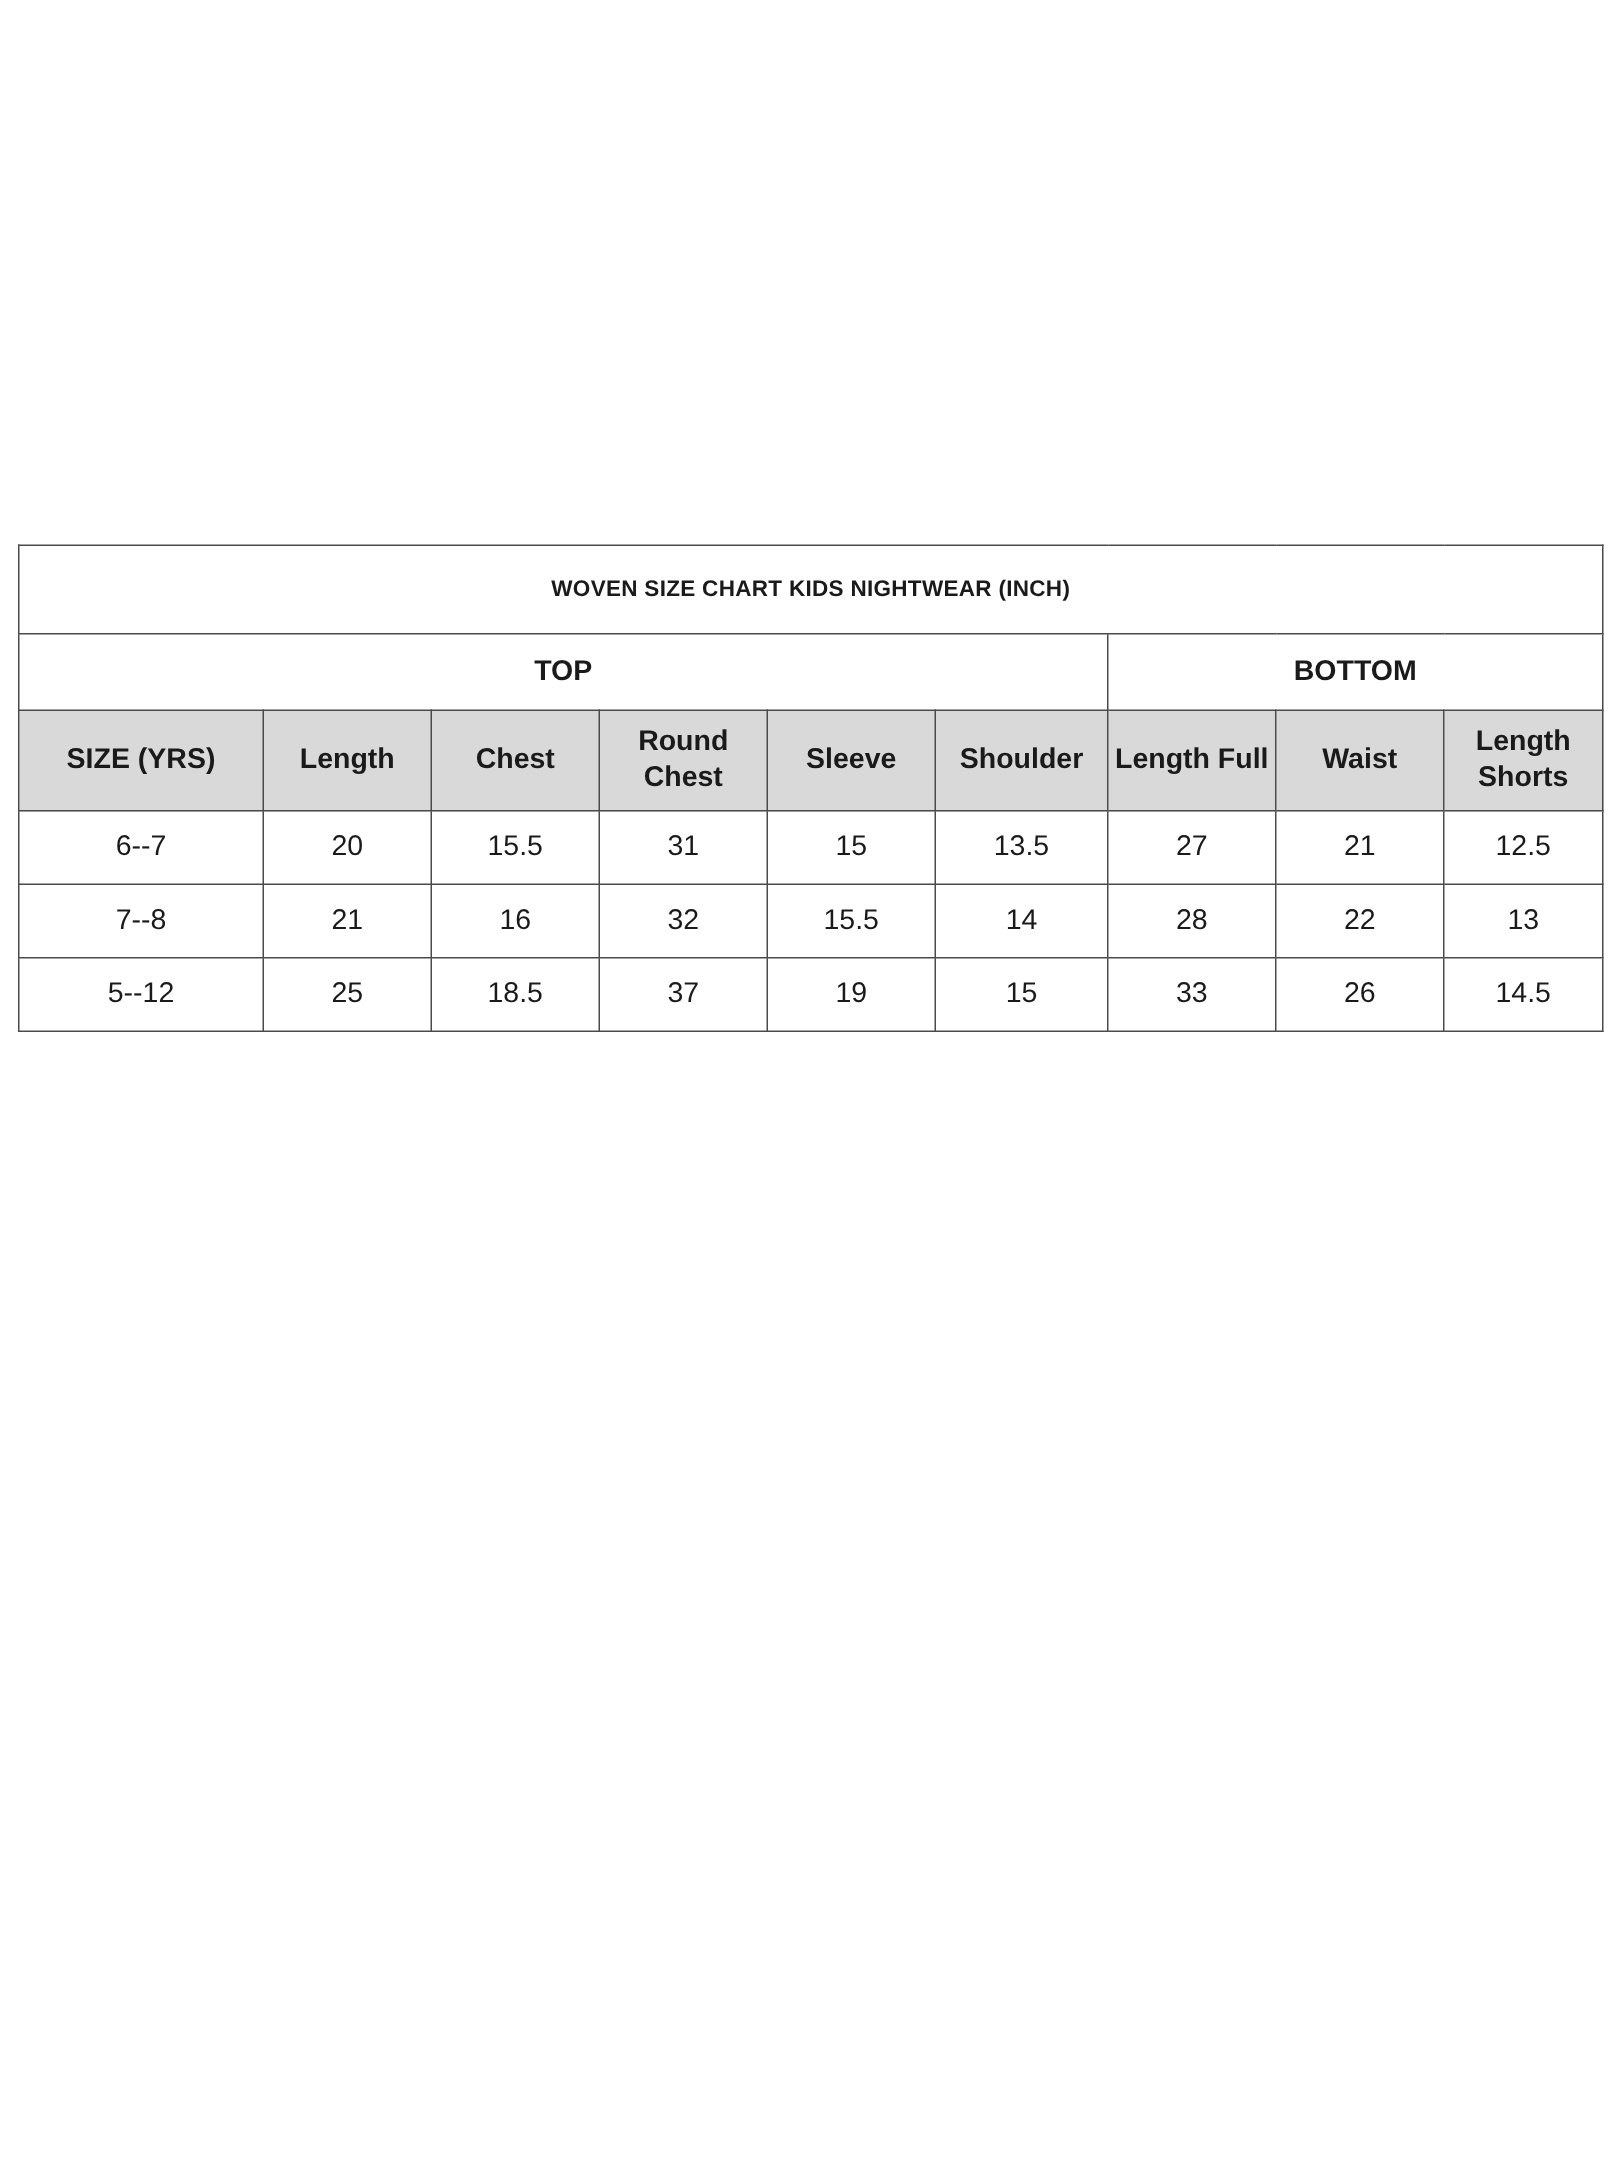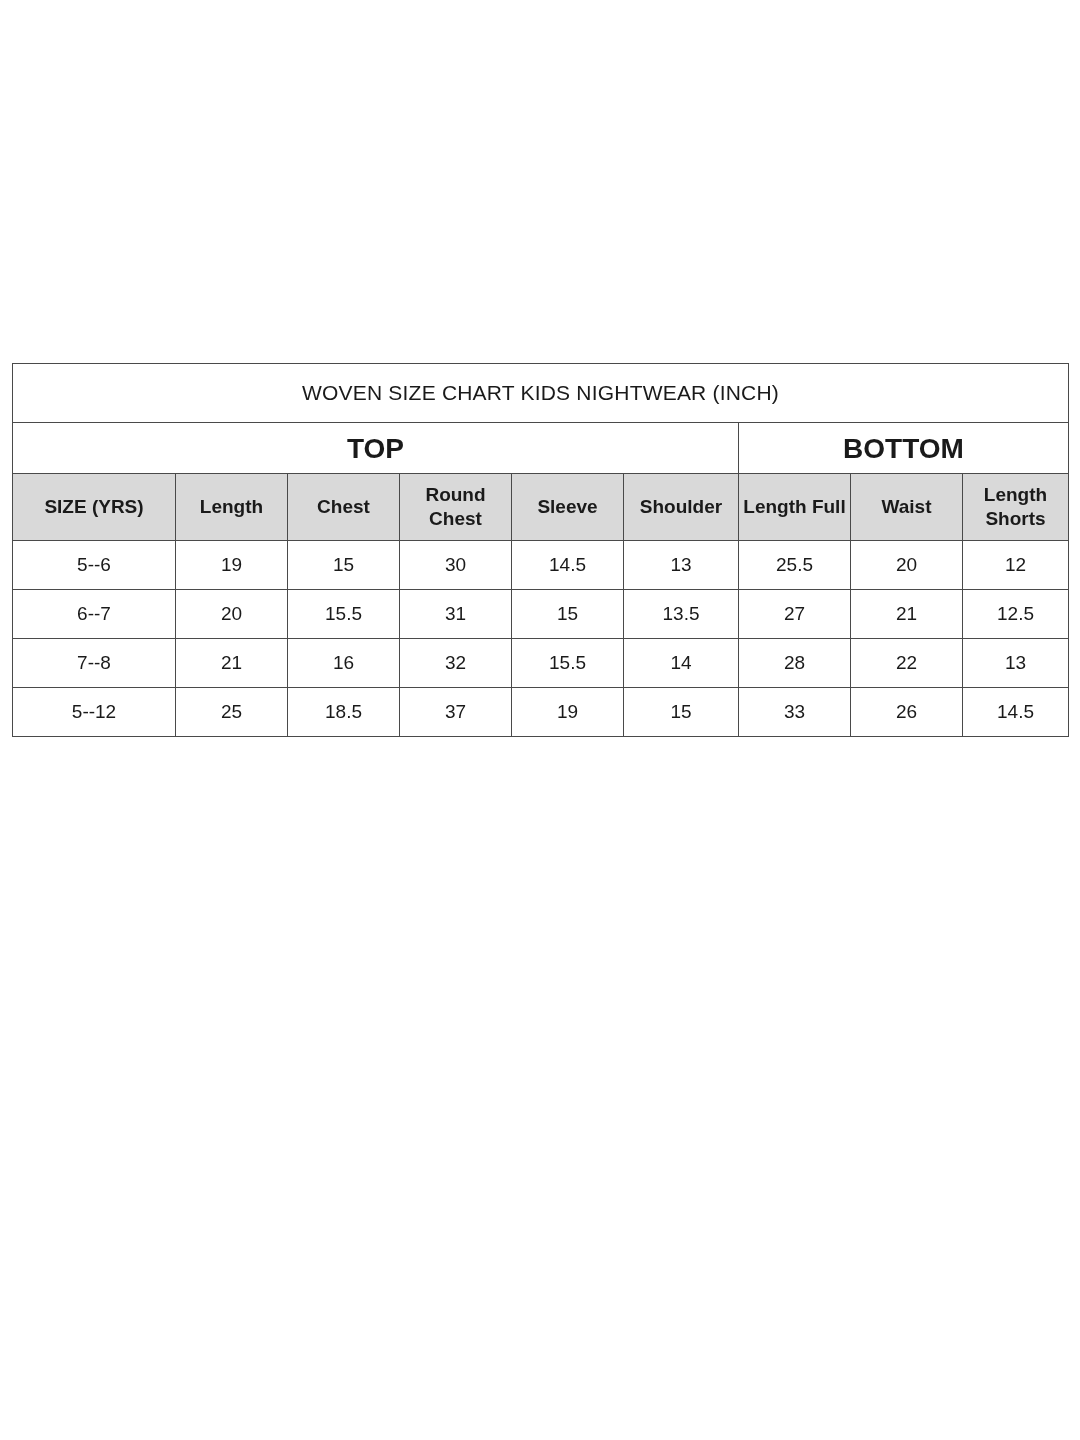--- a/index.html
+++ b/index.html
@@ -36,29 +36,29 @@
     vertical-align: middle;
     color: #1a1a1a;
     font-size: 19px;
     font-weight: normal;
     padding: 0;
     line-height: 1.25;
   }
 
   tr.title-row td {
     height: 58px;
-    font-weight: normal;
-    font-size: 21px;
+    font-weight: bold;
+    font-size: 15px;
     letter-spacing: 0.2px;
   }
 
   tr.group-row td {
     height: 50px;
     font-weight: bold;
-    font-size: 28px;
+    font-size: 19px;
   }
 
   tr.header-row th {
     height: 66px;
     background: #d9d9d9;
     font-weight: bold;
     font-size: 19px;
     padding: 0 4px;
   }
 
@@ -108,31 +108,20 @@
         <th>Chest</th>
         <th>Round Chest</th>
         <th>Sleeve</th>
         <th>Shoulder</th>
         <th>Length Full</th>
         <th>Waist</th>
         <th>Length Shorts</th>
       </tr>
 
       <tr class="data-row">
-        <td>5--6</td>
-        <td>19</td>
-        <td>15</td>
-        <td>30</td>
-        <td>14.5</td>
-        <td>13</td>
-        <td>25.5</td>
-        <td>20</td>
-        <td>12</td>
-      </tr>
-      <tr class="data-row">
         <td>6--7</td>
         <td>20</td>
         <td>15.5</td>
         <td>31</td>
         <td>15</td>
         <td>13.5</td>
         <td>27</td>
         <td>21</td>
         <td>12.5</td>
       </tr>

